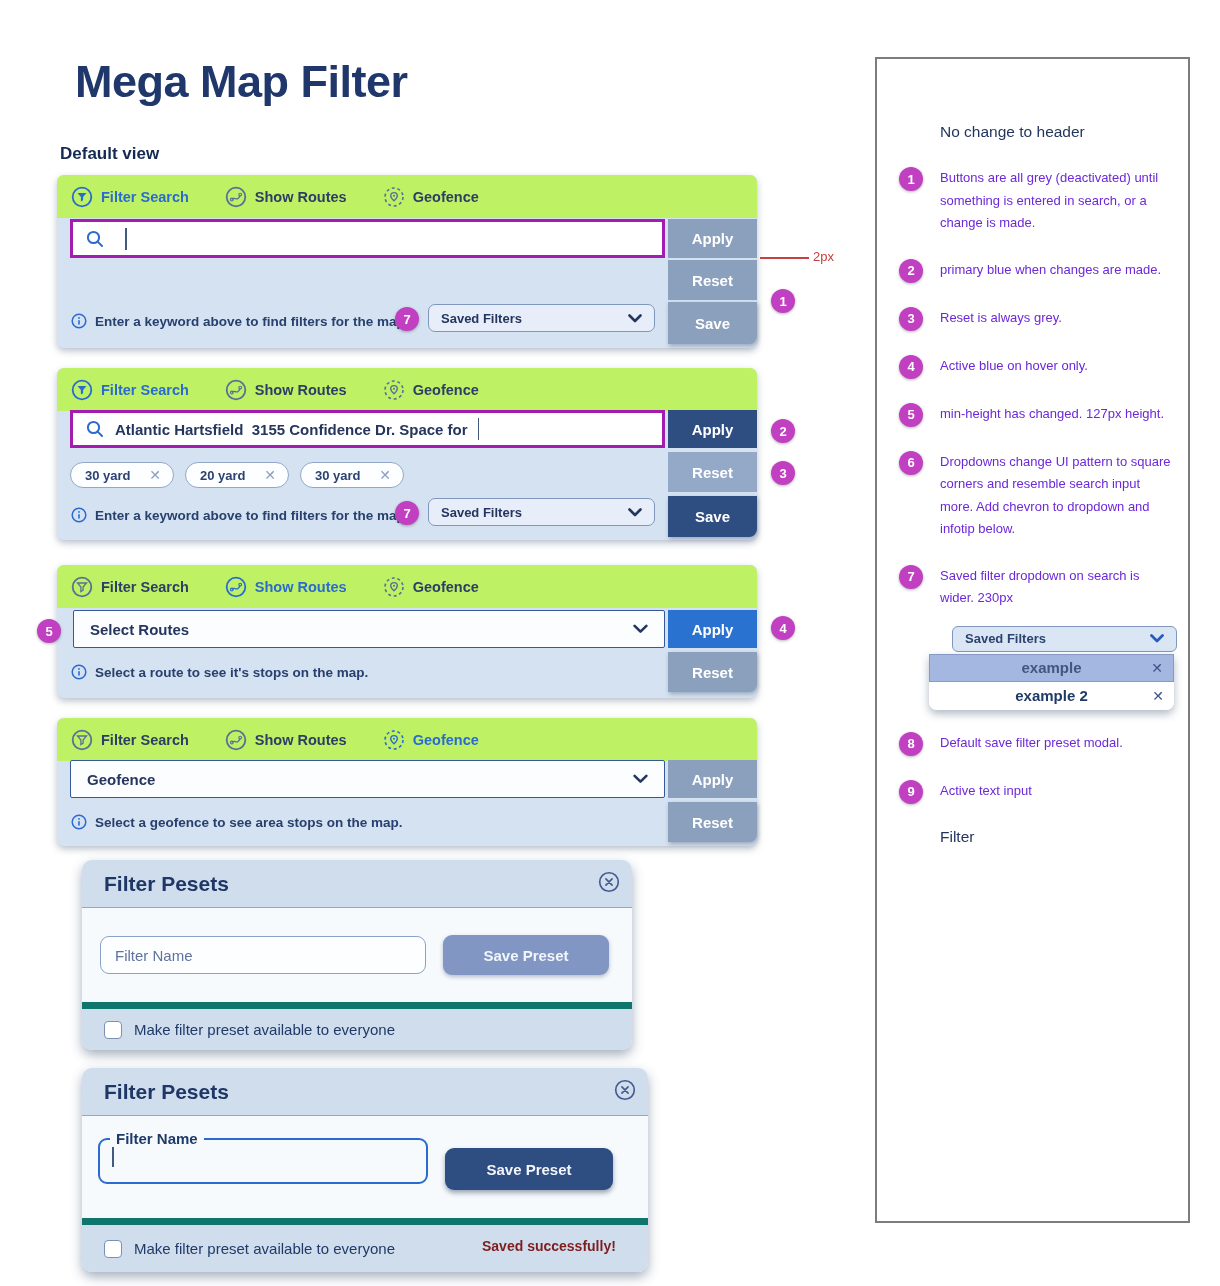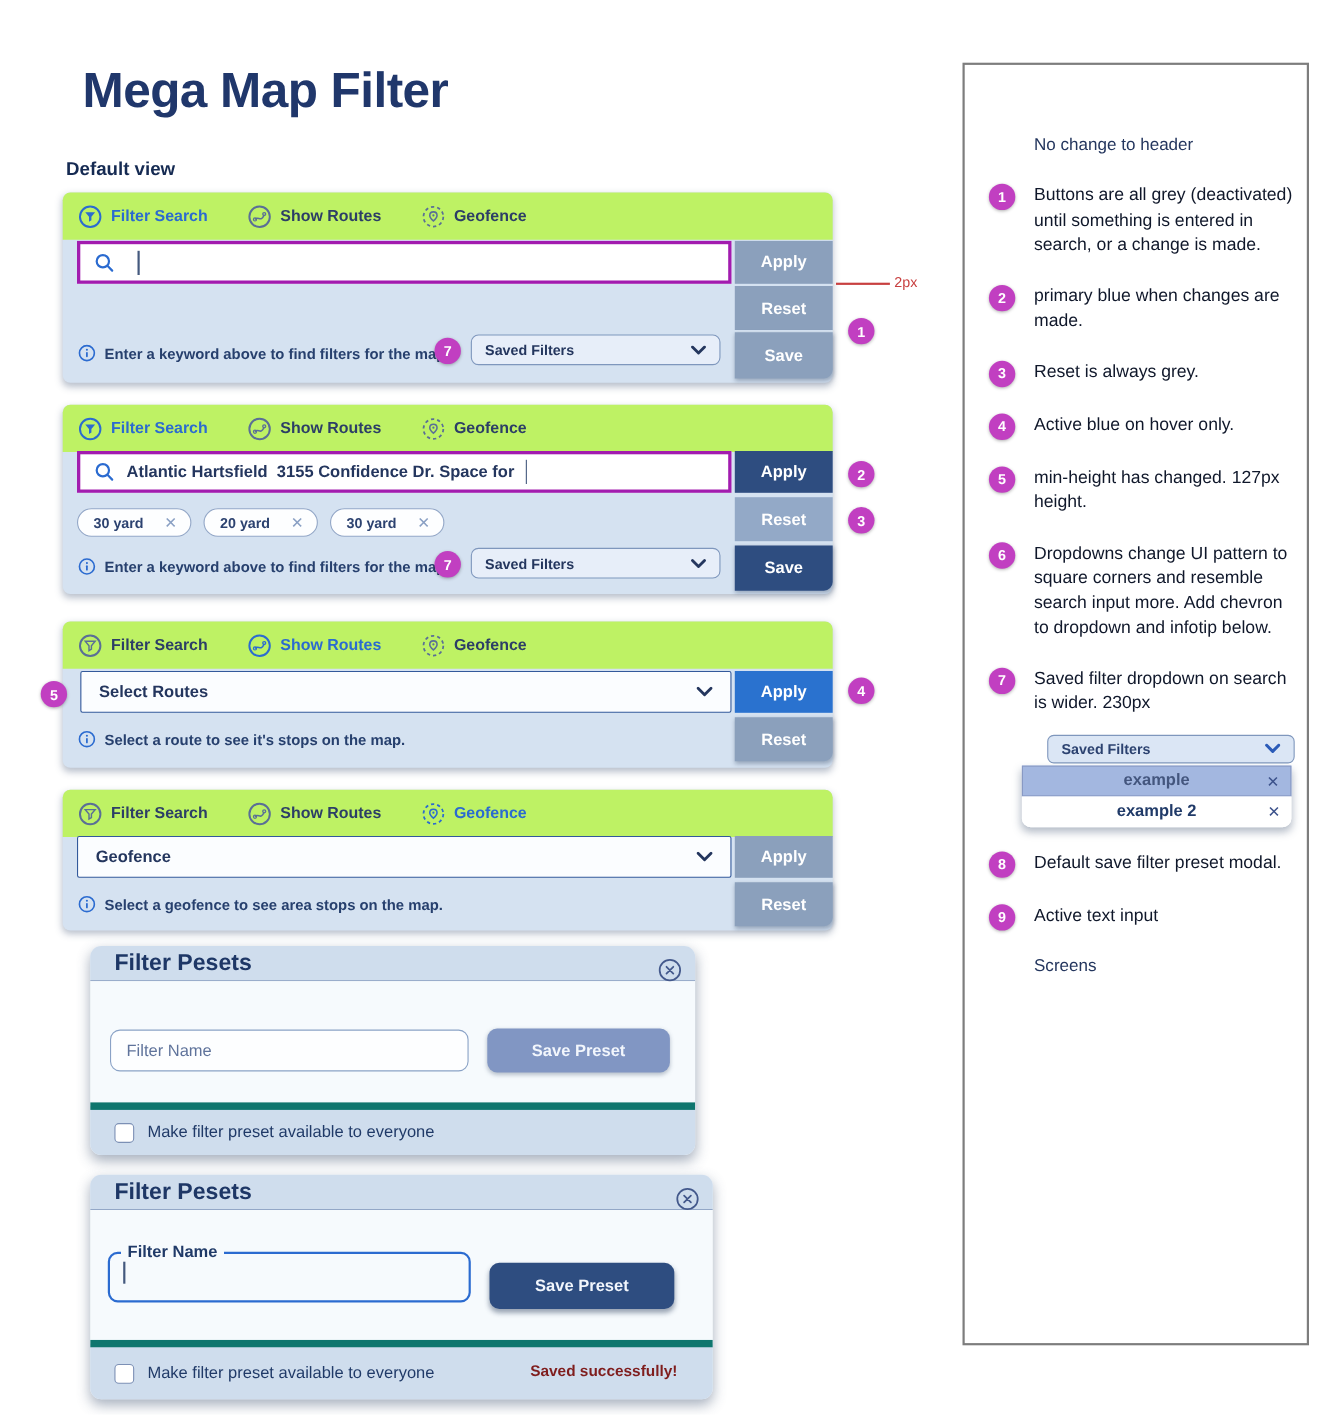--- a/index.html
+++ b/index.html
@@ -50,42 +50,42 @@
   .badge { position:absolute; width:24px; height:24px; border-radius:50%; background:#c13fc1; color:#ffffff; font-size:13px; font-weight:700; display:flex; align-items:center; justify-content:center; box-shadow:0 1px 3px rgba(0,0,0,.3); }
 
   
   .red-line { left:760px; top:257px; width:49px; height:2px; background:#c84040; }
   .red-label { left:813px; top:249px; font-size:13px; color:#c84040; }
 
   
   .modal { left:82px; background:#f6fafd; border-radius:10px; box-shadow:0 5px 12px rgba(60,80,110,.45); }
   .modal-1 { top:860px; width:550px; height:190px; }
   .modal-2 { top:1068px; width:566px; height:204px; }
-  .modal-head { position:absolute; left:0; top:0; width:100%; height:32px; background:#cfdded; border-radius:10px 10px 0 0; border-bottom:1px solid #93a7c7; display:flex; align-items:center; padding-left:22px; }
+  .modal-head { position:absolute; left:0; top:0; width:100%; height:48px; background:#cfdded; border-radius:10px 10px 0 0; border-bottom:1px solid #93a7c7; display:flex; align-items:center; padding-left:22px; }
   .modal-title { font-size:21px; font-weight:700; color:#1e3766; }
   .modal-close { position:absolute; right:12px; top:11px; display:flex; }
   .modal-foot { position:absolute; left:0; width:100%; background:#cfdded; border-radius:0 0 10px 10px; border-top:7px solid #0f766e; display:flex; align-items:center; padding-left:22px; gap:12px; }
   .checkbox { width:18px; height:18px; background:#ffffff; border:1.5px solid #7c90b5; border-radius:4px; flex-shrink:0; }
   .cb-label { font-size:15px; color:#203a68; }
   .text-field { position:absolute; left:18px; background:#fdfeff; border:1px solid #8aa2c6; border-radius:9px; display:flex; align-items:center; padding-left:14px; }
   .text-field input { border:none; outline:none; background:transparent; font-size:15px; font-family:"Liberation Sans", sans-serif; color:#24365e; width:90%; }
   .text-field input::placeholder { color:#5f739b; opacity:1; }
   .modal-btn { position:absolute; display:flex; align-items:center; justify-content:center; border-radius:9px; color:#f2f6fc; font-size:15px; font-weight:700; }
   .mbtn-muted { background:#8196c3; box-shadow:0 2px 4px rgba(60,80,110,.35); }
   .mbtn-primary { background:#2e4d80; box-shadow:0 3px 5px rgba(40,60,90,.45); }
   .field-set { position:absolute; left:16px; border:2px solid #2b6bd0; border-radius:9px; }
   .field-set legend { margin-left:10px; padding:0 6px; font-size:15px; font-weight:700; color:#203a68; }
   .success { position:absolute; font-size:14px; font-weight:700; color:#7f1d1d; }
 
   
   .notes-panel { left:875px; top:57px; width:315px; height:1166px; background:#ffffff; border:2px solid #7d7d7d; padding:64px 12px 0 22px; }
   .note-plain { margin-left:41px; margin-bottom:26px; font-size:15.5px; color:#24365e; }
   .note-row { display:flex; gap:17px; margin-bottom:24px; }
   .note-row .badge { position:static; flex-shrink:0; }
-  .note-text { width:237px; font-size:16px; line-height:22.5px; color:#0f172a; }
+  .note-text { width:237px; font-size:13px; line-height:22.5px; color:#6d28d9; }
 
   .dd-example { position:relative; margin-left:30px; margin-bottom:14px; width:248px; height:92px; }
   .dd-trigger { position:absolute; left:23px; top:0; width:225px; height:26px; background:#dbe6f5; border:1px solid #7f97bd; border-radius:6px; display:flex; align-items:center; justify-content:space-between; padding:0 12px; font-size:13px; font-weight:600; color:#2c4270; }
   .dd-list { position:absolute; left:0; top:28px; width:245px; border-radius:0 0 8px 8px; box-shadow:0 4px 8px rgba(60,80,110,.4); }
   .dd-item { position:relative; height:28px; display:flex; align-items:center; justify-content:center; font-size:15px; font-weight:700; }
   .dd-item.sel { background:#a3b7e0; border:1px solid #8899c4; color:#44567e; }
   .dd-item.norm { background:#ffffff; color:#203a68; border-radius:0 0 8px 8px; }
   .dd-item .x { position:absolute; right:10px; font-size:14px; font-weight:400; color:#3d538c; }
 </style>
 </head>
@@ -457,14 +457,14 @@
 
   <div class="note-row">
     <span class="badge">8</span>
     <span class="note-text">Default save filter preset modal.</span>
   </div>
   <div class="note-row">
     <span class="badge">9</span>
     <span class="note-text">Active text input</span>
   </div>
 
-  <div class="note-plain" style="margin-top:2px;">Screens</div>
+  <div class="note-plain" style="margin-top:2px;">Filter</div>
 </div>
 
 </body></html>

